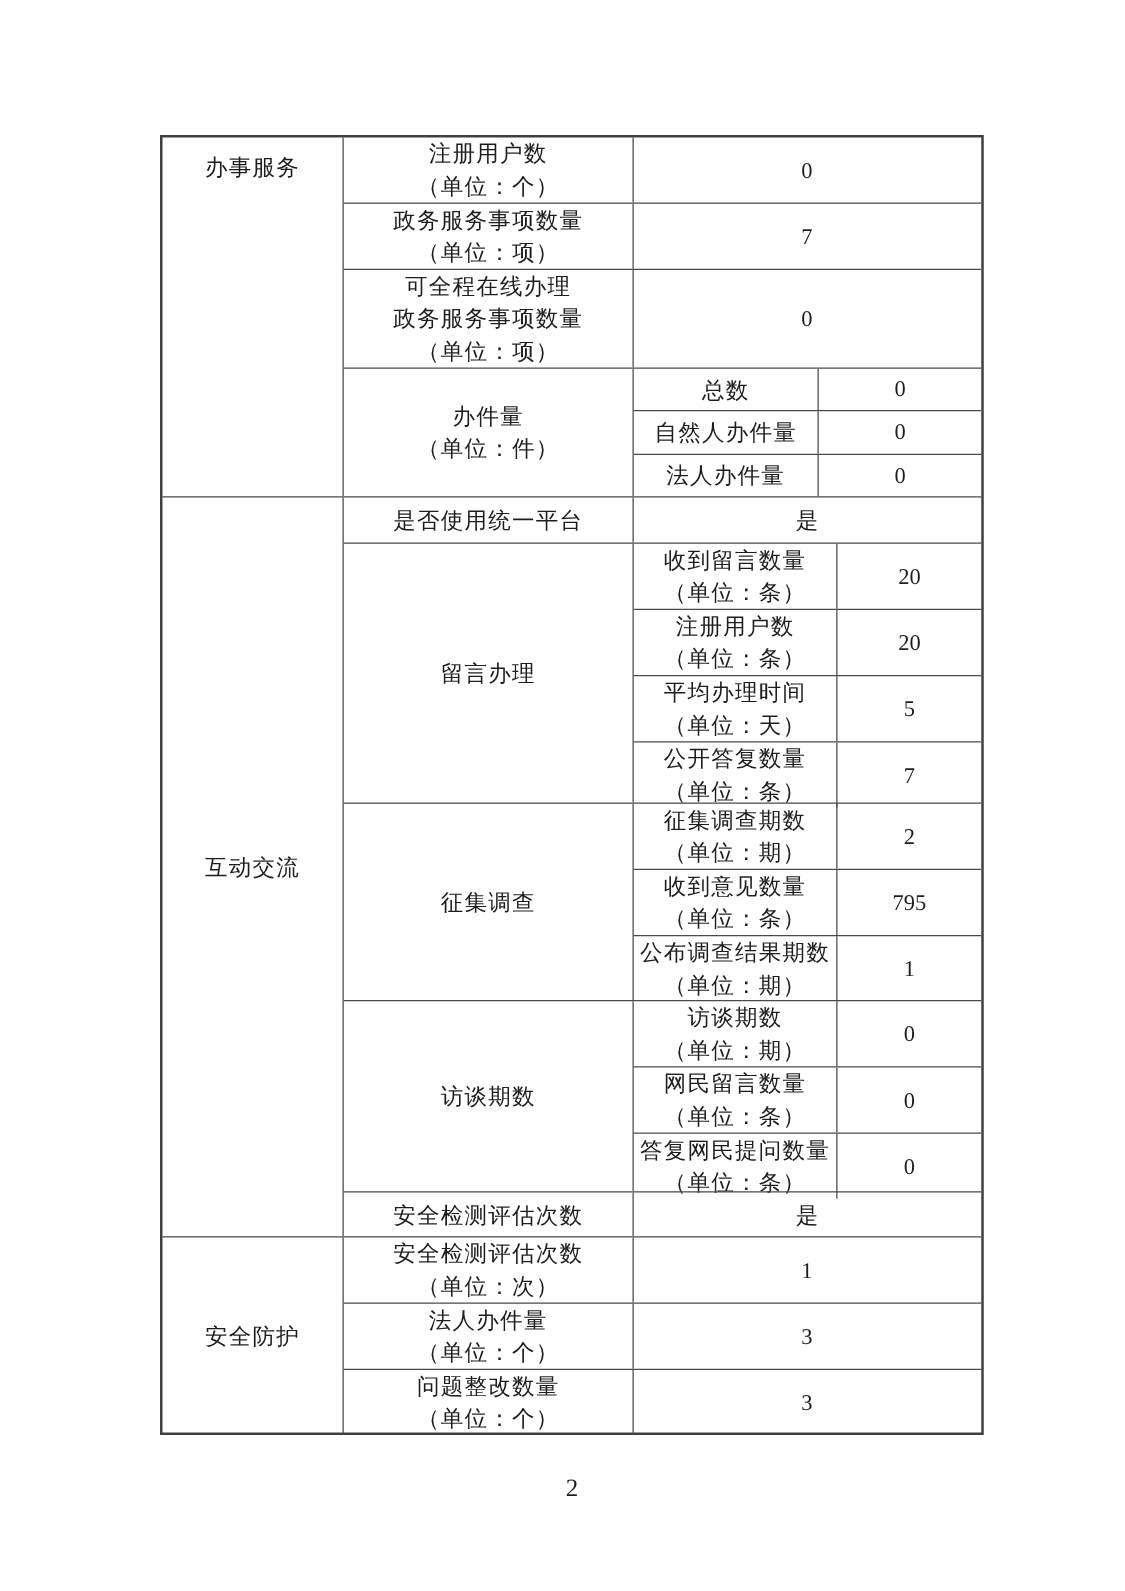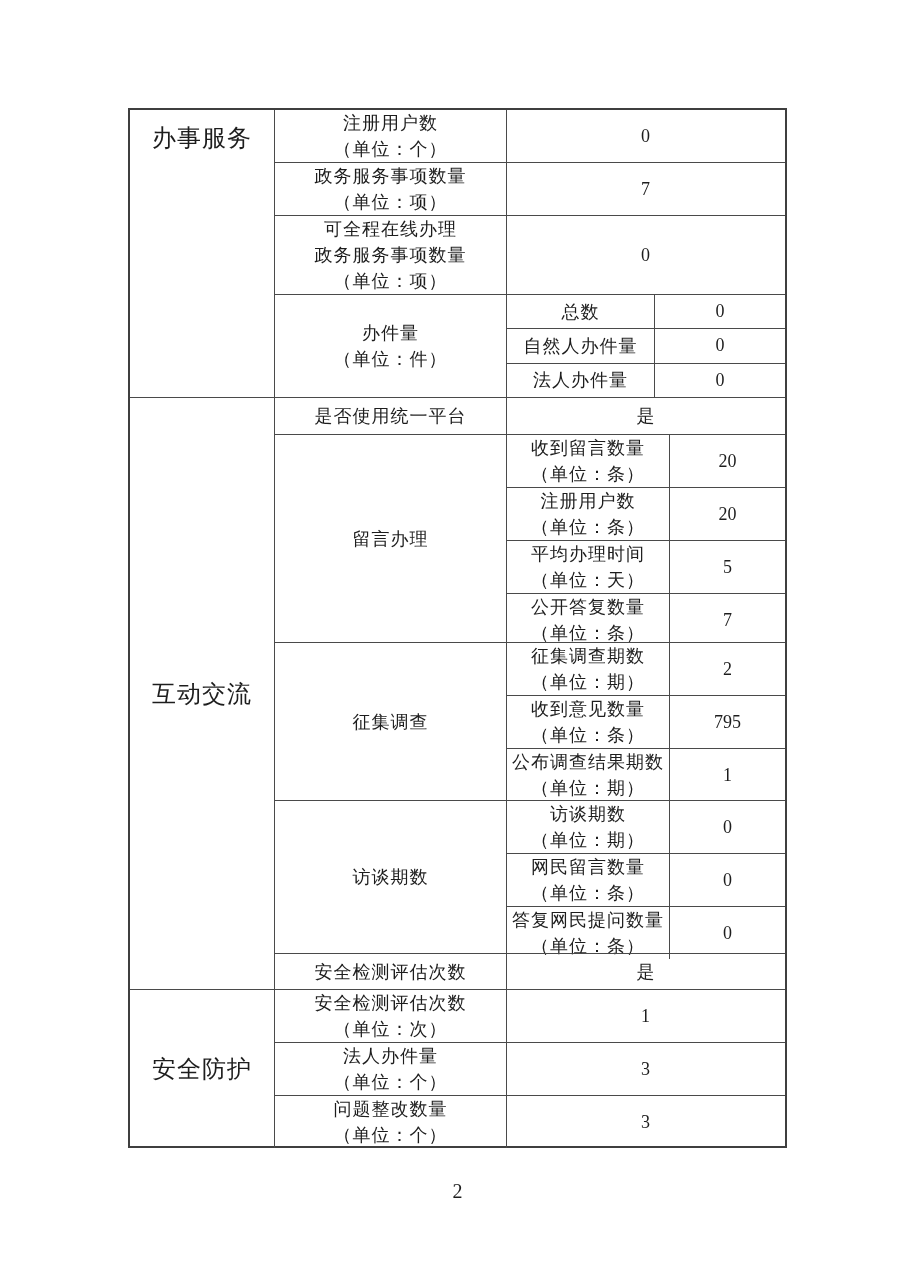--- a/index.html
+++ b/index.html
@@ -27,21 +27,21 @@
 
   .section { display: flex; }
   .section + .section { border-top: 1px solid #4a4a4a; }
 
   .col1 {
     width: 145px;
     border-right: 1px solid #4a4a4a;
     display: flex;
     justify-content: center;
     align-items: center;
-    font-size: 24px;
+    font-size: 18px;
     letter-spacing: 1px;
   }
   .col1.top { align-items: flex-start; padding-top: 12px; }
 
   .rows { flex: 1; display: flex; flex-direction: column; }
   .row { display: flex; }
   .row + .row { border-top: 1px solid #4a4a4a; }
 
   .label {
     width: 232px;

